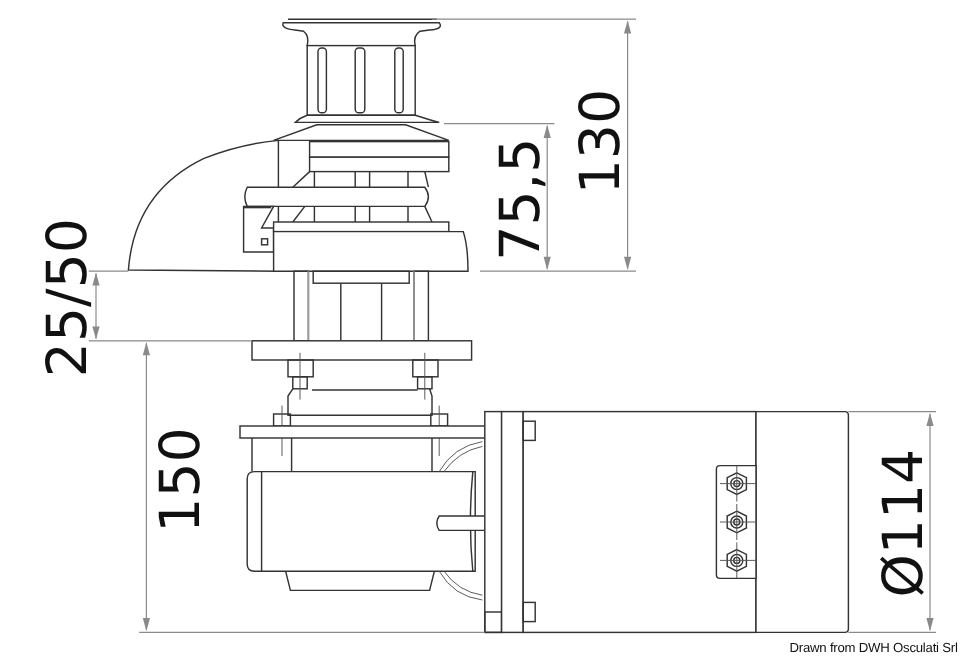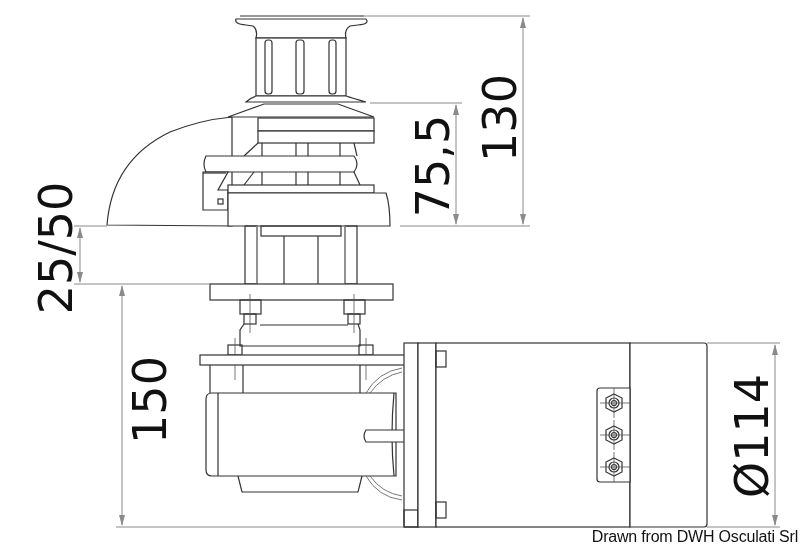--- a/index.html
+++ b/index.html
@@ -5,21 +5,21 @@
     html, body { margin: 0; padding: 0; background: #ffffff; }
     body { width: 800px; height: 548px; position: relative; overflow: hidden; font-family: "DejaVu Sans", sans-serif; }
     #drawing { position: absolute; left: 0; top: 0; width: 800px; height: 548px; }
     .ln { stroke: #333333; stroke-width: 1.2; fill: #ffffff; }
     .lnn { stroke: #333333; stroke-width: 1.2; fill: none; }
     .thin { stroke: #555555; stroke-width: 0.8; fill: none; }
     .gray { stroke: #9a9a9a; stroke-width: 1.3; fill: none; }
     .dim { stroke: #8a8a8a; stroke-width: 1; fill: none; }
     .arrow { fill: #8a8a8a; stroke: none; }
     .dimtxt { font-family: "DejaVu Sans", sans-serif; font-size: 46px; fill: #111111; }
-    .credit { position: absolute; right: 2px; bottom: 2px; font-family: "Liberation Sans", sans-serif; font-size: 16px; color: #111111; letter-spacing: -0.2px; }
+    .credit { position: absolute; right: 2px; bottom: 2px; font-family: "Liberation Sans", sans-serif; font-size: 11px; color: #111111; letter-spacing: -0.2px; }
   </style>
 </head>
 <body>
 
 <svg id="drawing" viewBox="0 0 800 548" xmlns="http://www.w3.org/2000/svg">
 
   <g>
 
     <path class="ln" d="M236,19 Q234,24 246,25 L253,26 Q258,30 256,38 L346,38 Q344,30 350,26 L358,25 Q370,24 366,19 Z"></path>
     <line class="lnn" x1="240" y1="16" x2="364" y2="16"></line>

